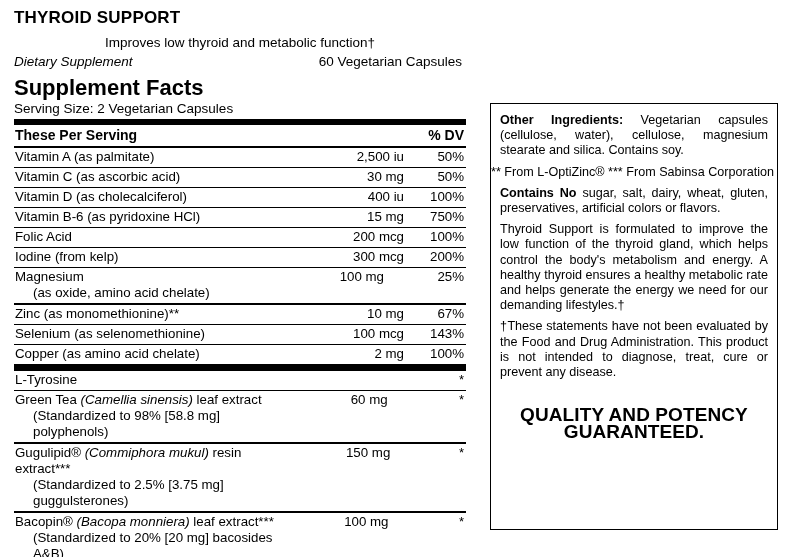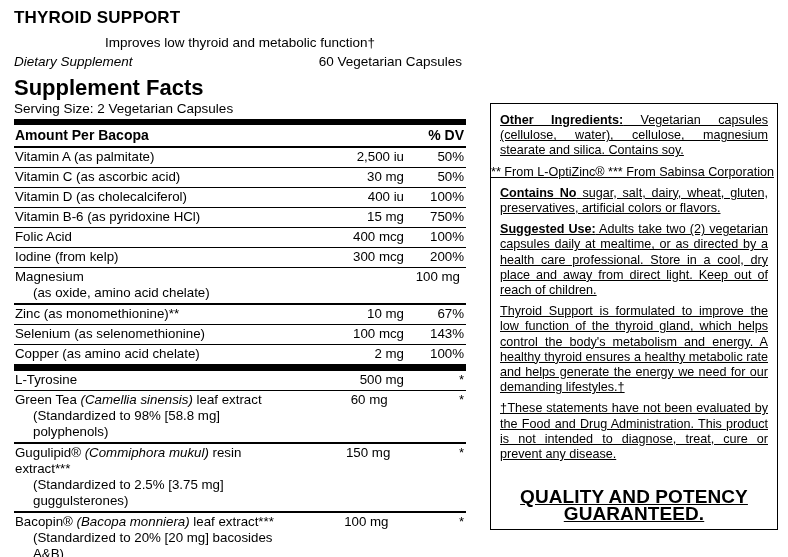--- a/index.html
+++ b/index.html
@@ -121,21 +121,20 @@
   
   #right-panel {
     position: absolute;
     left: 490px;
     top: 103px;
     width: 288px;
     height: 427px;
     border: 1.5px solid #000;
     box-sizing: border-box;
     background: #fff;
-    text-decoration: underline;
   }
   #right-inner {
     padding: 9px 9px 0 9px;
     box-sizing: border-box;
   }
   .para {
     font-size: 12.6px;
     line-height: 15.2px;
     text-align: justify;
     margin: 0 0 6px 0;
@@ -172,21 +171,21 @@
     <span id="capsule-count">60 Vegetarian Capsules</span>
   </div>
 
   <div id="supplement-facts-heading">Supplement Facts</div>
   <div id="serving-size">Serving Size: 2 Vegetarian Capsules</div>
 
   <div id="facts-table">
     <div class="bar-thick"></div>
 
     <div class="trow rule-hdr">
-      <div class="tname hdr-label">Amount  Per Bacopa</div>
+      <div class="tname hdr-label">These  Per Serving</div>
       <div class="tamt hdr-label"></div>
       <div class="tdv hdr-label">% DV</div>
     </div>
 
     <div id="vitamin-rows">
         <div class="trow rule-1">
           <div class="tname">Vitamin A (as palmitate)</div>
           <div class="tamt">2,500 iu</div>
           <div class="tdv">50%</div>
         </div>
@@ -200,31 +199,32 @@
           <div class="tamt">400 iu</div>
           <div class="tdv">100%</div>
         </div>
         <div class="trow rule-1">
           <div class="tname">Vitamin B-6 (as pyridoxine HCl)</div>
           <div class="tamt">15 mg</div>
           <div class="tdv">750%</div>
         </div>
         <div class="trow rule-1">
           <div class="tname">Folic Acid</div>
-          <div class="tamt">400 mcg</div>
+          <div class="tamt">200 mcg</div>
           <div class="tdv">100%</div>
         </div>
         <div class="trow rule-1">
           <div class="tname">Iodine (from kelp)</div>
           <div class="tamt">300 mcg</div>
           <div class="tdv">200%</div>
         </div>
         <div class="trow rule-2">
           <div class="tname">Magnesium<span class="sub-line">(as oxide, amino acid chelate)</span></div>
           <div class="tamt">100 mg</div>
+          <div class="tdv">25%</div>
         </div>
         <div class="trow rule-1">
           <div class="tname">Zinc (as monomethionine)**</div>
           <div class="tamt">10 mg</div>
           <div class="tdv">67%</div>
         </div>
         <div class="trow rule-1">
           <div class="tname">Selenium (as selenomethionine)</div>
           <div class="tamt">100 mcg</div>
           <div class="tdv">143%</div>
@@ -234,21 +234,20 @@
           <div class="tamt">2 mg</div>
           <div class="tdv">100%</div>
         </div>
       </div>
 
     <div class="bar-thick"></div>
 
     <div id="herbal-rows">
         <div class="trow rule-1">
           <div class="tname">L-Tyrosine</div>
-          <div class="tamt">500 mg</div>
           <div class="tdv star">*</div>
         </div>
         <div class="trow rule-2">
           <div class="tname">Green Tea <span class="ital">(Camellia sinensis)</span> leaf extract<span class="sub-line">(Standardized to 98% [58.8 mg] polyphenols)</span></div>
           <div class="tamt">60 mg</div>
           <div class="tdv star">*</div>
         </div>
         <div class="trow rule-2">
           <div class="tname">Gugulipid® <span class="ital">(Commiphora mukul)</span> resin extract***<span class="sub-line">(Standardized to 2.5% [3.75 mg] guggulsterones)</span></div>
           <div class="tamt">150 mg</div>
@@ -276,23 +275,20 @@
     <p class="para">
       <b>Other Ingredients:</b><span> Vegetarian capsules (cellulose, water), cellulose, magnesium stearate and silica.  Contains soy.</span>
     </p>
 
     <p class="para-flush">** From L-OptiZinc®  *** From Sabinsa Corporation</p>
 
     <p class="para">
       <b>Contains No</b><span> sugar, salt, dairy, wheat, gluten, preservatives, artificial colors or flavors.</span>
     </p>
 
-    <p class="para">
-      <b>Suggested Use:</b><span> Adults take two (2) vegetarian capsules daily at mealtime, or as directed by a health care professional.  Store in a cool, dry place and away from direct light.  Keep out of reach of children.</span>
-    </p>
 
     <p class="para">Thyroid Support is formulated to improve the low function of the thyroid gland, which helps control the body's metabolism and energy. A healthy thyroid ensures a healthy metabolic rate and helps generate the energy we need for our demanding lifestyles.†</p>
 
     <p class="para">†These statements have not been evaluated by the Food and Drug Administration.  This product is not intended to diagnose, treat, cure or prevent any disease.</p>
 
     <div id="quality-line">QUALITY AND POTENCY GUARANTEED.</div>
   </div>
 </div>
 
 </body></html>

